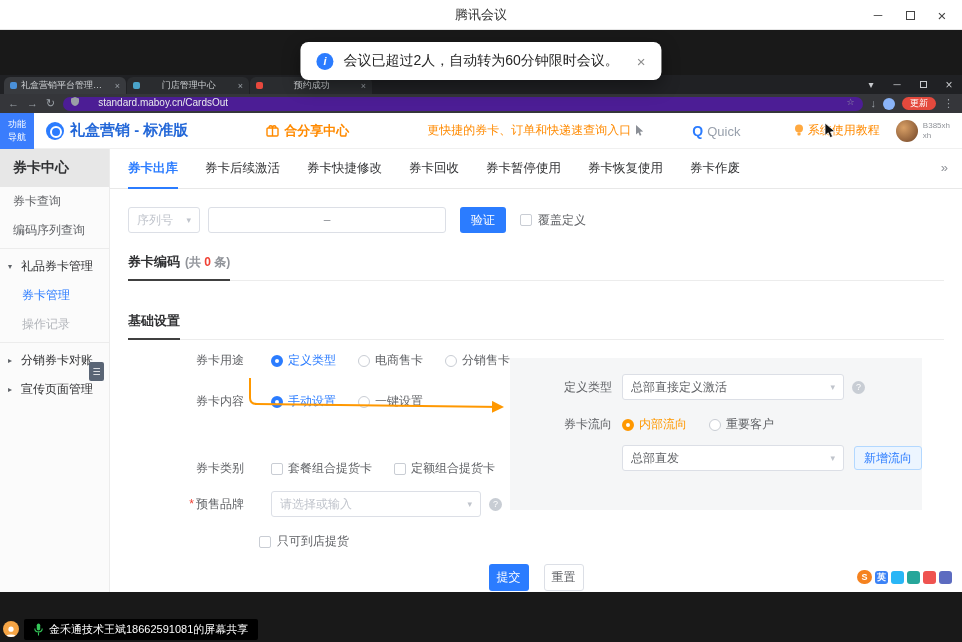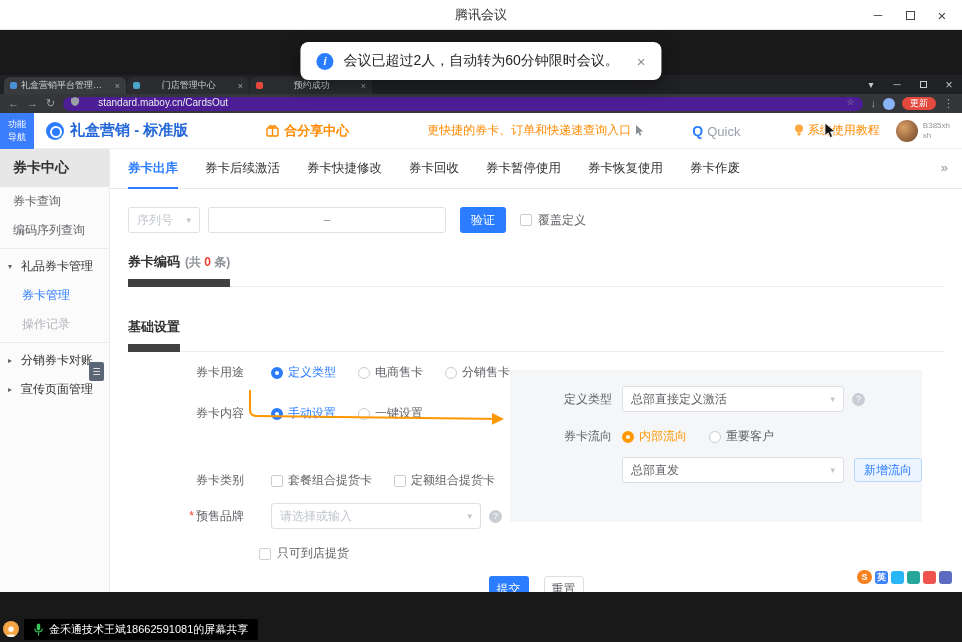--- a/index.html
+++ b/index.html
@@ -87,21 +87,21 @@
   .sel .val { color:#606266; font-size:12px; }
   .chev { color:#c0c4cc; font-size:9px; margin-left:6px; flex:none; }
   .serial-select { width:72px; }
   .range-input { width:238px; height:26px; border:1px solid #dcdfe6; border-radius:3px; margin-left:8px; display:flex; align-items:center; justify-content:center; color:#909399; font-size:12px; }
   .verify-btn { width:46px; height:26px; background:#2b7cff; color:#fff; font-size:12px; border-radius:3px; display:flex; align-items:center; justify-content:center; margin-left:14px; }
   .checkbox { width:12px; height:12px; border:1px solid #c9cdd4; border-radius:2px; background:#fff; flex:none; }
   .cb-label { font-size:12px; color:#606266; margin-left:6px; white-space:nowrap; }
   .override { display:flex; align-items:center; margin-left:14px; }
 
   .rule-row { margin:19px 18px 0 18px; border-bottom:1px solid #ececec; }
-  .rule-title { display:inline-block; font-size:13px; font-weight:bold; color:#303133; padding-bottom:8px; border-bottom:8px solid #404040; margin-bottom:-1px; }
+  .rule-title { display:inline-block; font-size:13px; font-weight:bold; color:#303133; padding-bottom:8px; border-bottom:2px solid #404040; margin-bottom:-1px; }
   .codes-count { font-size:12px; color:#909399; margin-left:5px; }
   .codes-count .num { color:#f04134; }
   .section-rule { margin-top:30px; }
 
   .form-area { position:relative; margin-top:6px; }
   .right-panel { position:absolute; left:400px; top:6px; width:412px; height:152px; background:#f5f6f7; }
   .rp-row { display:flex; align-items:center; margin-left:52px; }
   .rp-label { width:50px; font-size:12px; color:#606266; text-align:right; margin-right:10px; flex:none; }
   .rp-select { width:222px; }
   .info-dot { width:13px; height:13px; border-radius:50%; background:#c8cdd4; color:#fff; font-size:9px; display:flex; align-items:center; justify-content:center; margin-left:8px; flex:none; }

